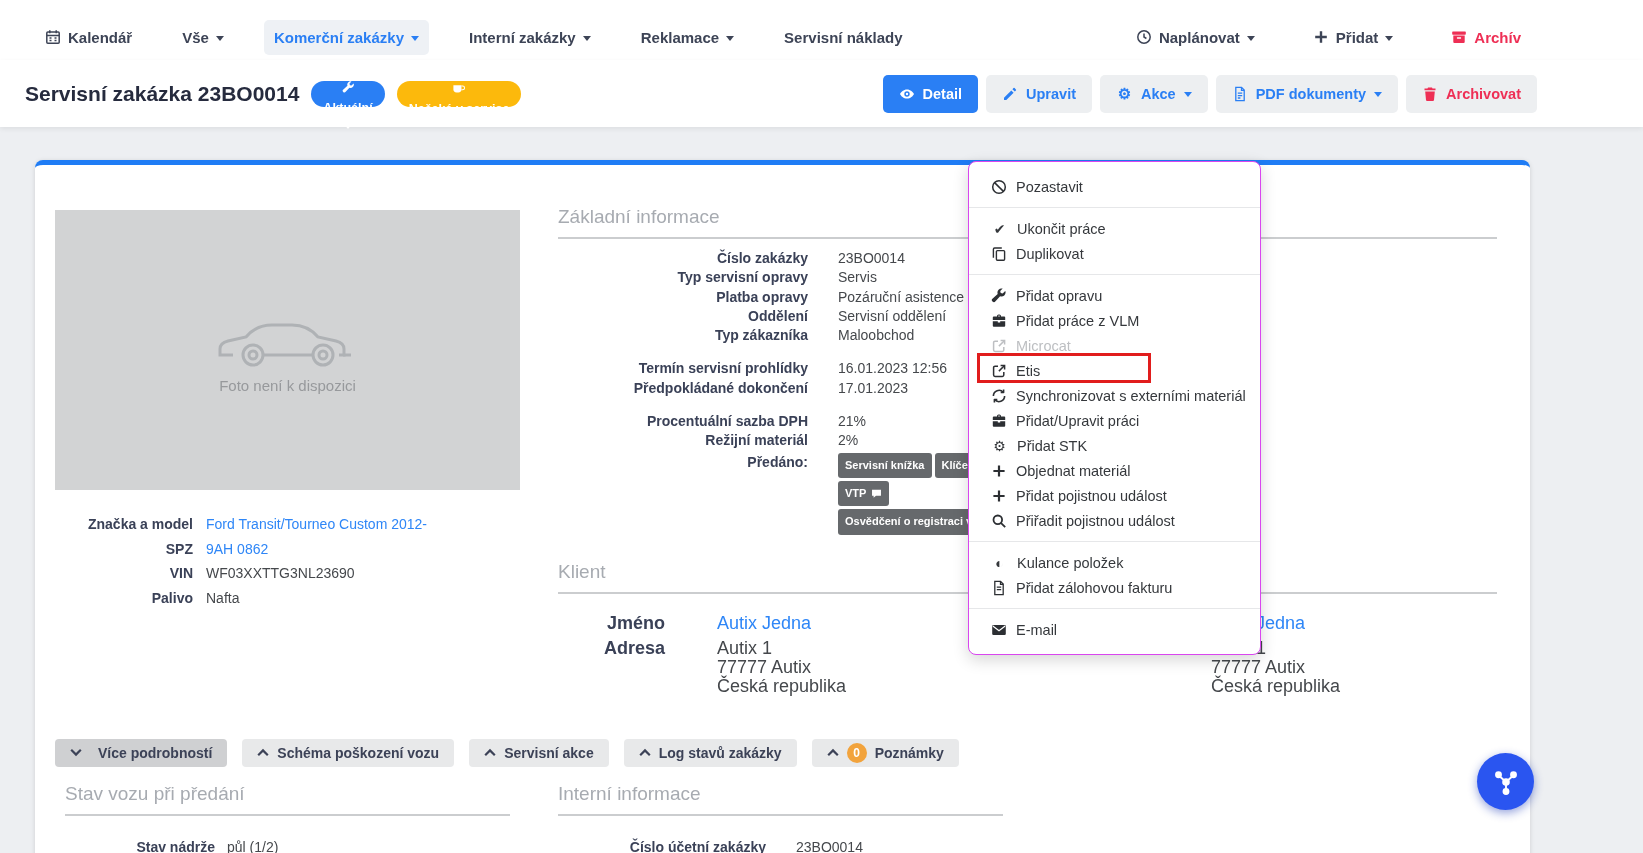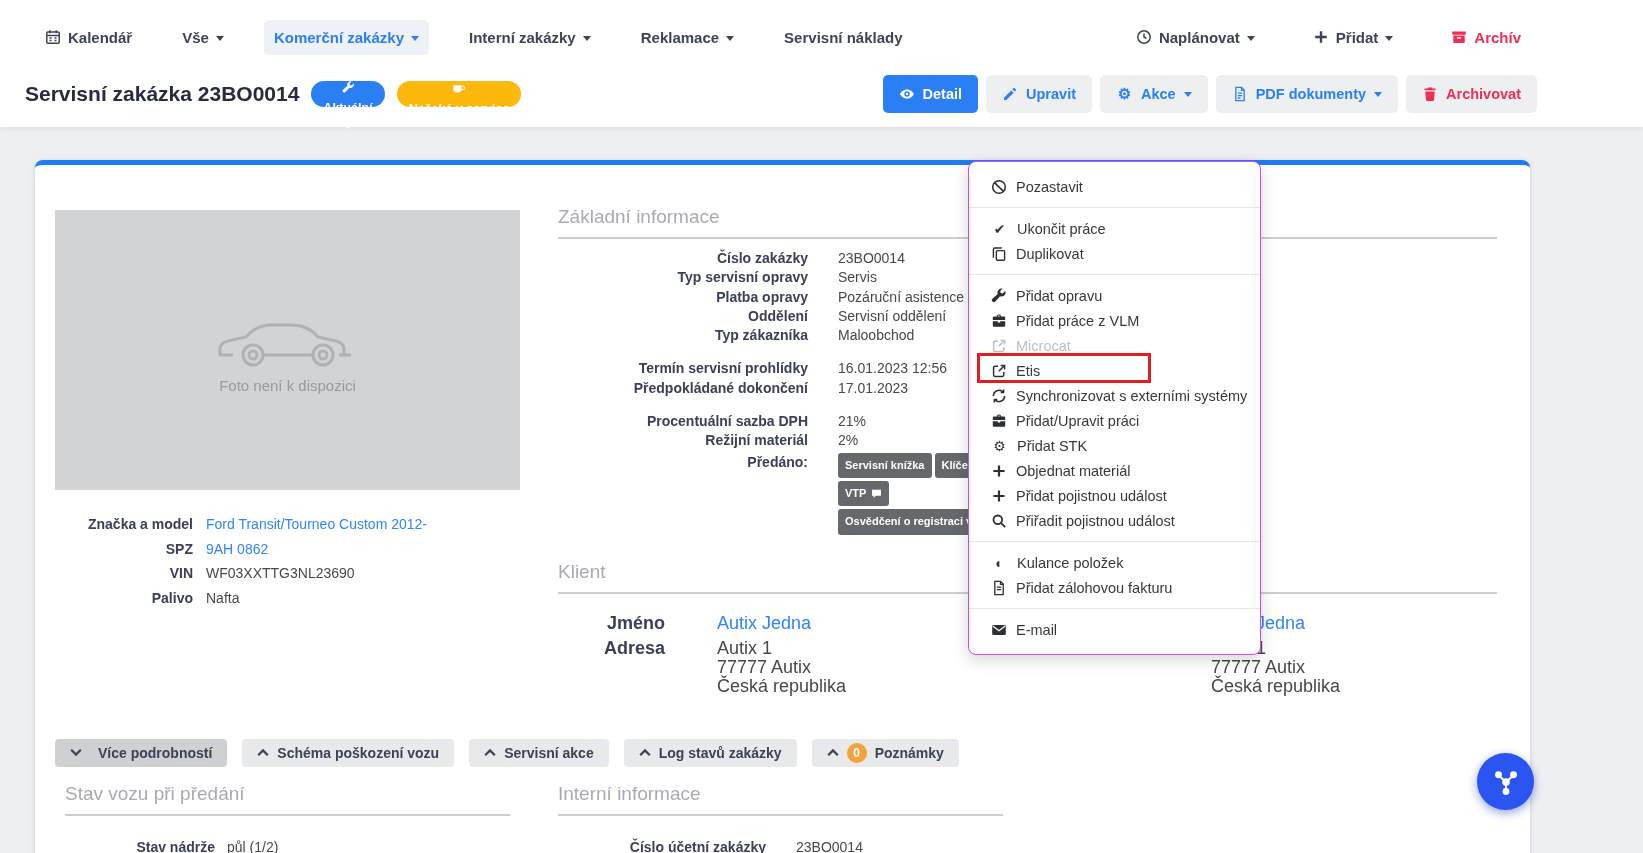--- a/index.html
+++ b/index.html
@@ -525,21 +525,21 @@
     </div>
     <div class="mitem">
       <span class="ic">
           <svg viewBox="0 0 16 16" fill="none" stroke="#2c2f33" stroke-width="1.6">
             <path d="M13.6 8a5.6 5.6 0 0 1-9.9 3.6"></path>
             <path d="M2.4 8a5.6 5.6 0 0 1 9.9-3.6"></path>
             <path d="M12.6 1.6v2.9H9.7" stroke-linejoin="round"></path>
             <path d="M3.4 14.4v-2.9h2.9" stroke-linejoin="round"></path>
           </svg>
         </span>
-      <span>Synchronizovat s externími systémy</span>
+      <span>Synchronizovat s externími materiál</span>
     </div>
     <div class="mitem">
       <span class="ic">
           <svg viewBox="0 0 16 16" fill="#2c2f33">
             <path d="M6 3.4V3a1.6 1.6 0 0 1 1.6-1.6h.8A1.6 1.6 0 0 1 10 3v.4h3.2a1 1 0 0 1 1 1V7H1.8V4.4a1 1 0 0 1 1-1zm1.2 0h1.6V3a.4.4 0 0 0-.4-.4h-.8a.4.4 0 0 0-.4.4zM1.8 8.2h5v1.2h2.4V8.2h5v4.6a1 1 0 0 1-1 1H2.8a1 1 0 0 1-1-1z"></path>
           </svg>
         </span>
       <span>Přidat/Upravit práci</span>
     </div>
     <div class="mitem">

